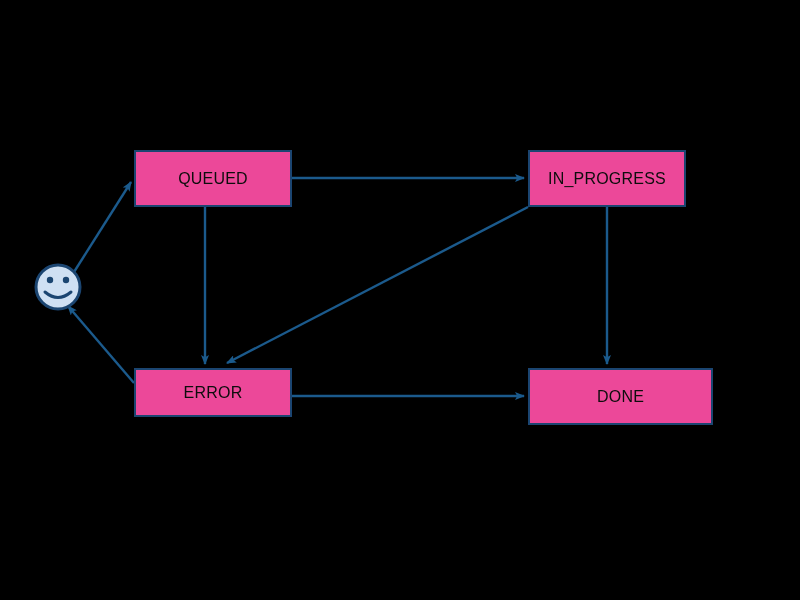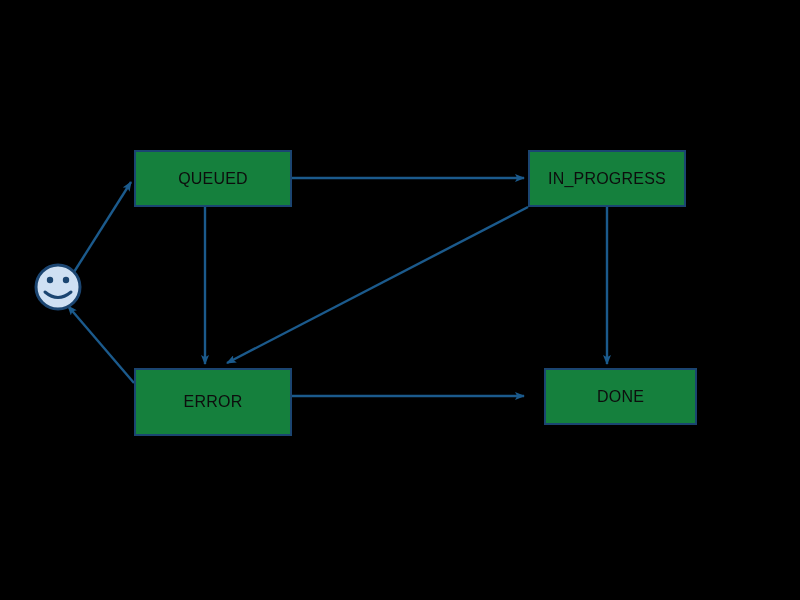--- a/index.html
+++ b/index.html
@@ -23,21 +23,21 @@
   #edge-layer {
     position: absolute;
     left: 0;
     top: 0;
     width: 800px;
     height: 600px;
   }
   .state-node {
     position: absolute;
     box-sizing: border-box;
-    background: #15803d;
+    background: #ec4899;
     border: 2px solid #1b4571;
     display: flex;
     align-items: center;
     justify-content: center;
   }
   .state-node-label {
     font-family: "Liberation Sans", sans-serif;
     font-size: 16px;
     color: #0d0d0d;
     letter-spacing: 0.2px;
@@ -91,25 +91,25 @@
   </svg>
 
   <div class="state-node" style="left:134px; top:150px; width:158px; height:57px;">
     <span class="state-node-label">QUEUED</span>
   </div>
 
   <div class="state-node" style="left:528px; top:150px; width:158px; height:57px;justify-content:center;">
     <span class="state-node-label">IN_PROGRESS</span>
   </div>
 
-  <div class="state-node" style="left:134px; top:368px; width:158px; height:68px;">
+  <div class="state-node" style="left:134px; top:368px; width:158px; height:49px;">
     <span class="state-node-label">ERROR</span>
   </div>
 
-  <div class="state-node" style="left:544px; top:368px; width:153px; height:57px;">
+  <div class="state-node" style="left:528px; top:368px; width:185px; height:57px;">
     <span class="state-node-label">DONE</span>
   </div>
 
   <div class="edge-label" style="left:396px; top:172px;"></div>
 
   <div class="edge-label" style="left:199px; top:265px;"></div>
 
   <div class="edge-label" style="left:371px; top:272px;"></div>
 
   <div class="edge-label" style="left:601px; top:265px;"></div>

